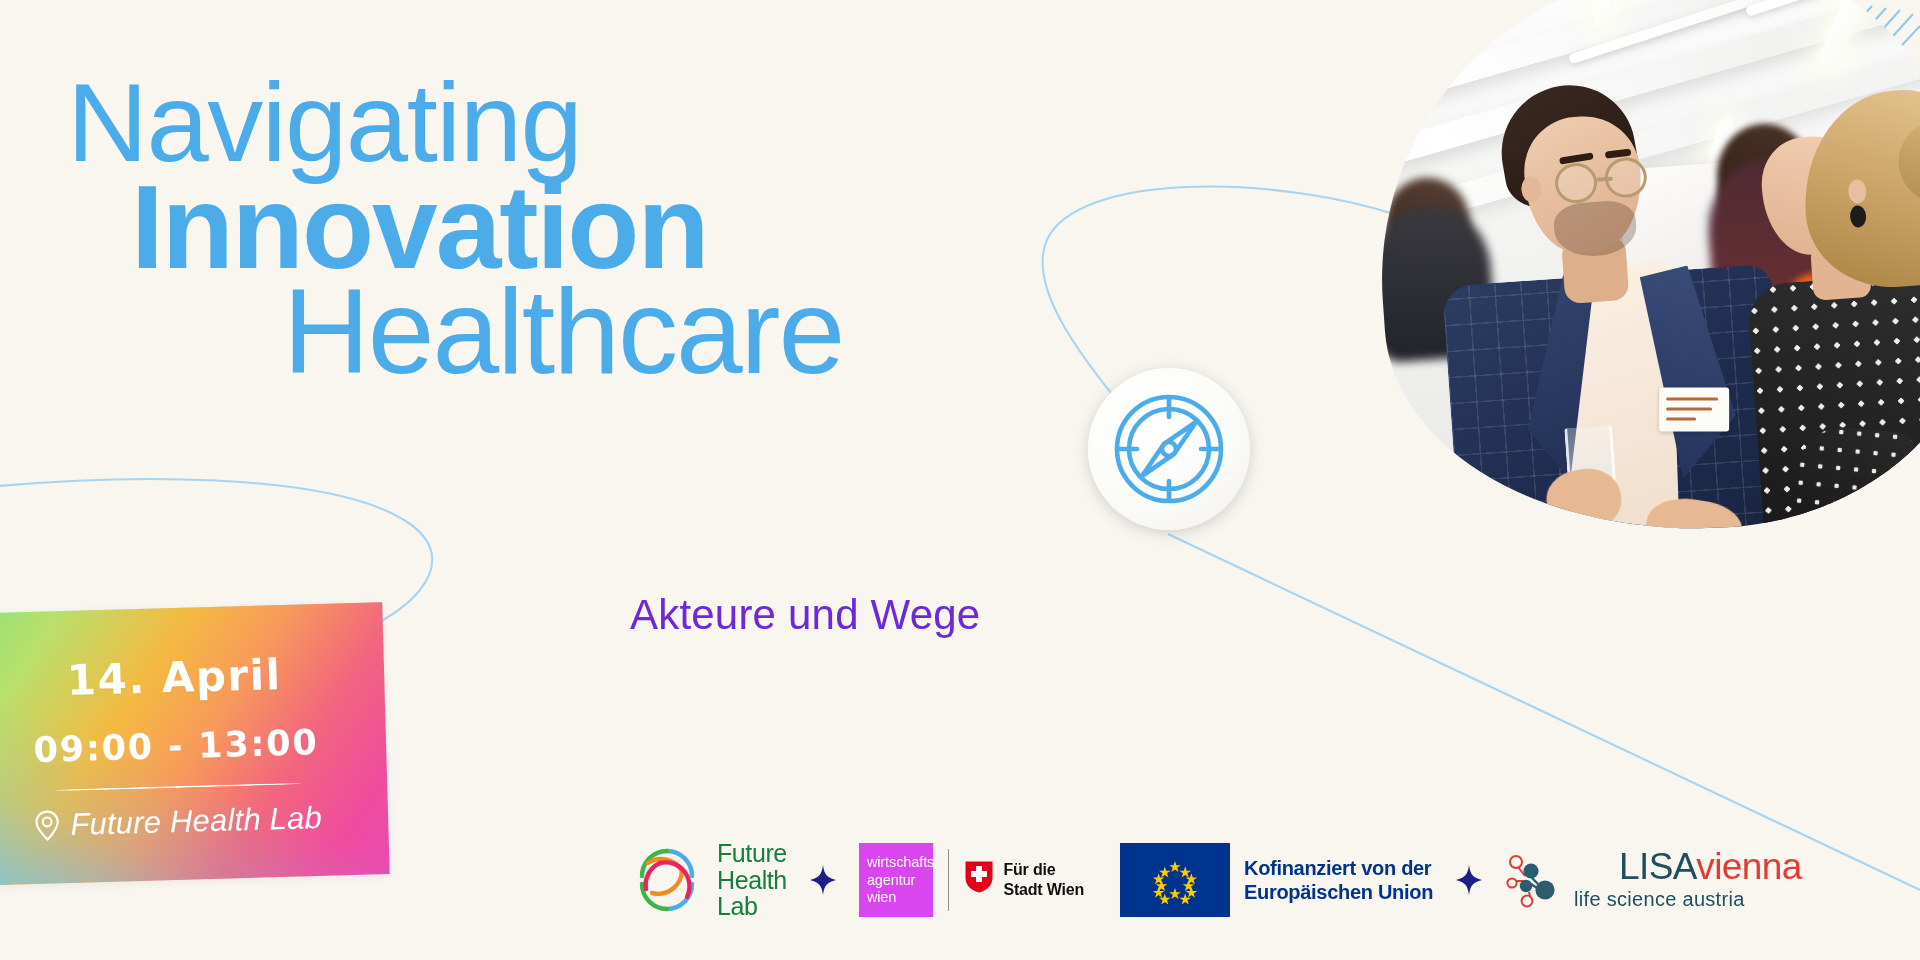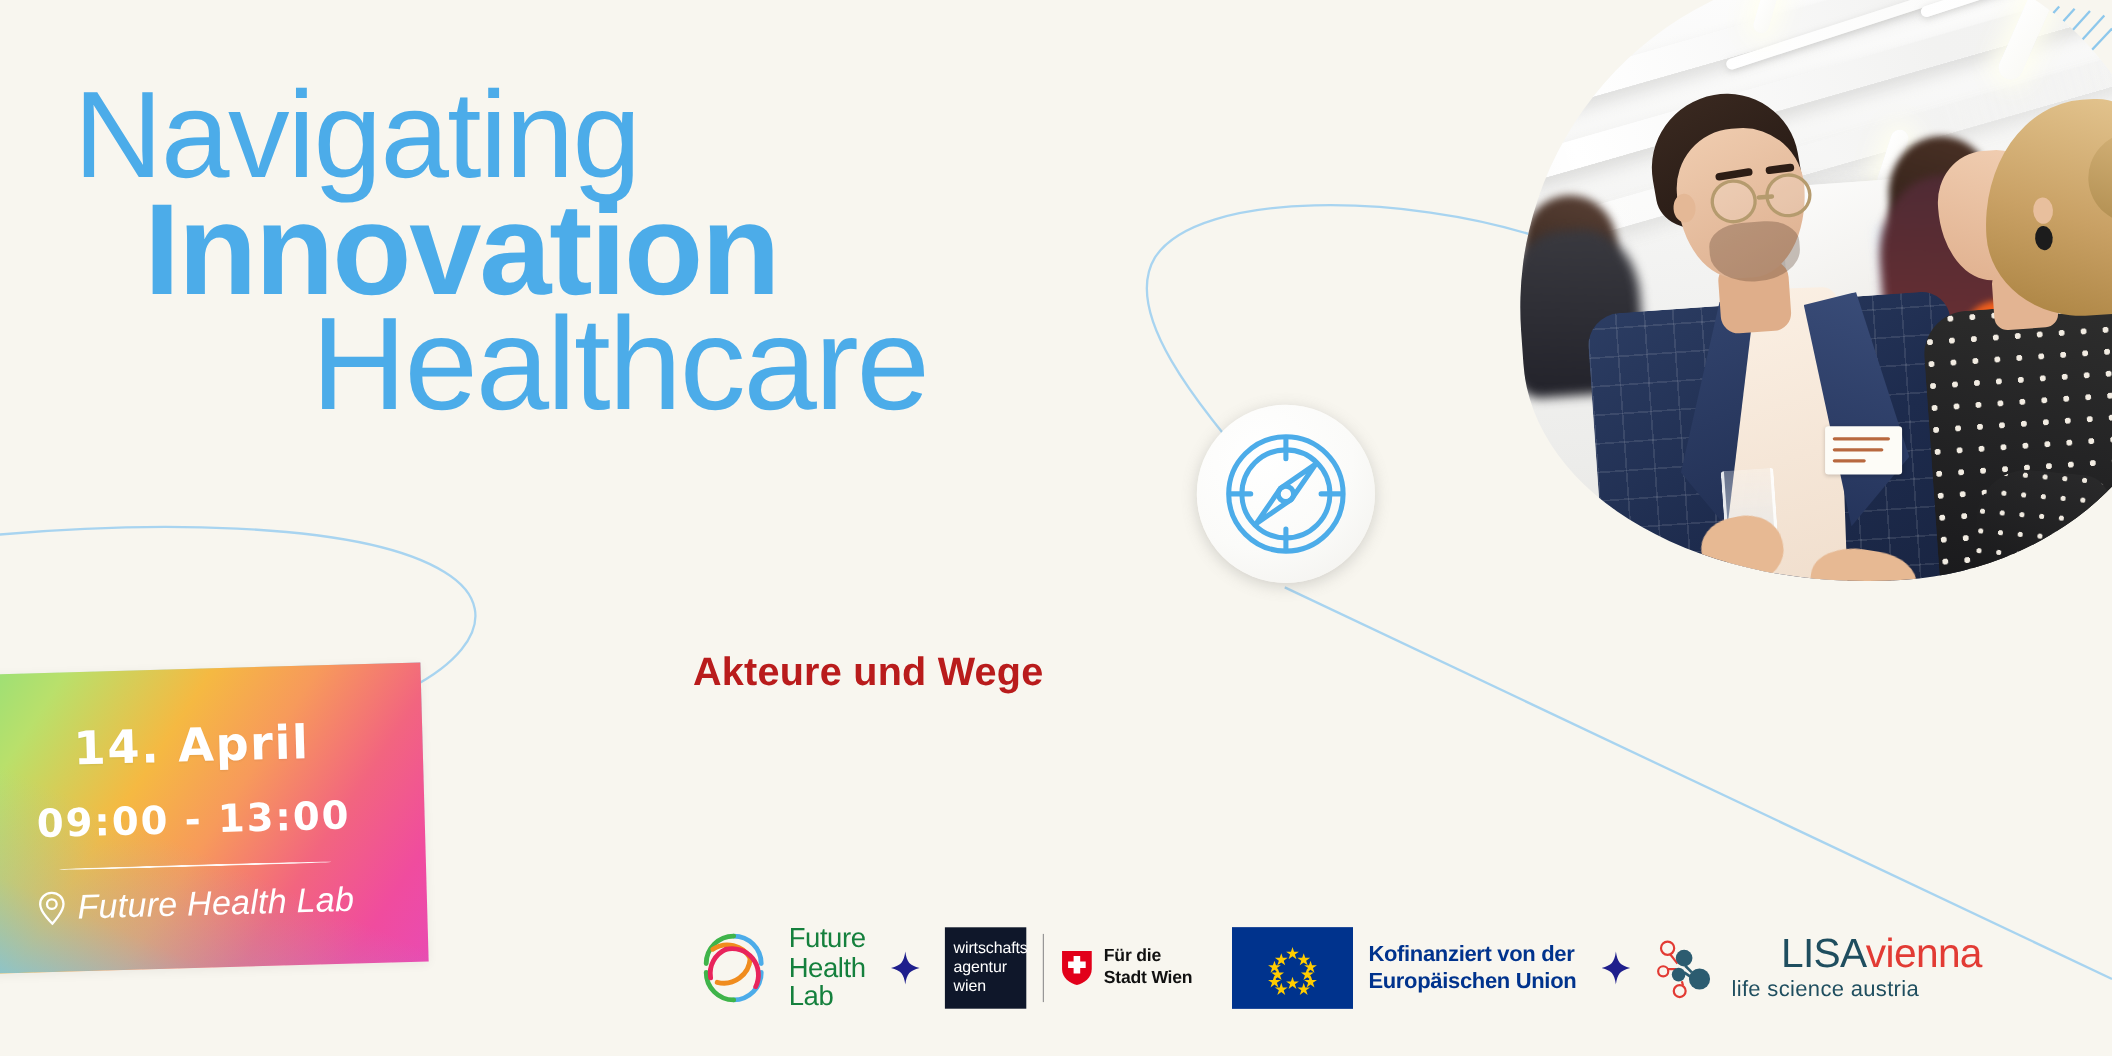--- a/index.html
+++ b/index.html
@@ -274,21 +274,21 @@
     padding-left:68px; margin-top:-10px;
   }
   .hl-3{
     font-size:120px; font-weight:300; letter-spacing:-2px;
     padding-left:220px; margin-top:-14px;
   }
 
   
   .subtitle{
     position:absolute; left:630px; top:585px;
-    font-size:36px; font-weight:700; color:#b91c1c;
+    font-size:42px; font-weight:400; color:#6d28d9;
     line-height:1.42; letter-spacing:.2px;
   }
 
   
   .date-card{
     position:absolute; left:-34px; top:608px;
     width:420px; height:272px;
     transform:rotate(-1.6deg);
     background:
       linear-gradient(125deg,
@@ -350,30 +350,30 @@
   
   .fhl{ display:flex; align-items:center; gap:13px; }
   .fhl-txt{
     font-size:25px; font-weight:400; color:#15803d;
     line-height:1.07; letter-spacing:-.4px;
   }
 
   
   .waw{ display:flex; align-items:center; gap:15px; }
   .waw-sq{
-    width:74px; height:74px; background:#0f172a;
+    width:74px; height:74px; background:#d946ef;
     display:flex; flex-direction:column; justify-content:center;
     padding-left:8px; gap:1px;
   }
   .waw-sq span{
     color:#fff; font-size:14.5px; font-weight:400; line-height:1.16;
     letter-spacing:-.1px;
   }
   .waw-div{ width:1.6px; height:62px; background:#8d8d8d; }
-  .waw-right{ display:flex; align-items:center; gap:9px; }
+  .waw-right{ display:flex; align-items:flex-start; gap:9px; }
   .waw-txt{
     font-size:16px; font-weight:700; color:#111; line-height:1.22;
     letter-spacing:-.2px;
   }
 
   
   .eu{ display:flex; align-items:center; gap:14px; }
   .eu-flag{
     width:110px; height:74px; background:#00338D; position:relative;
   }

